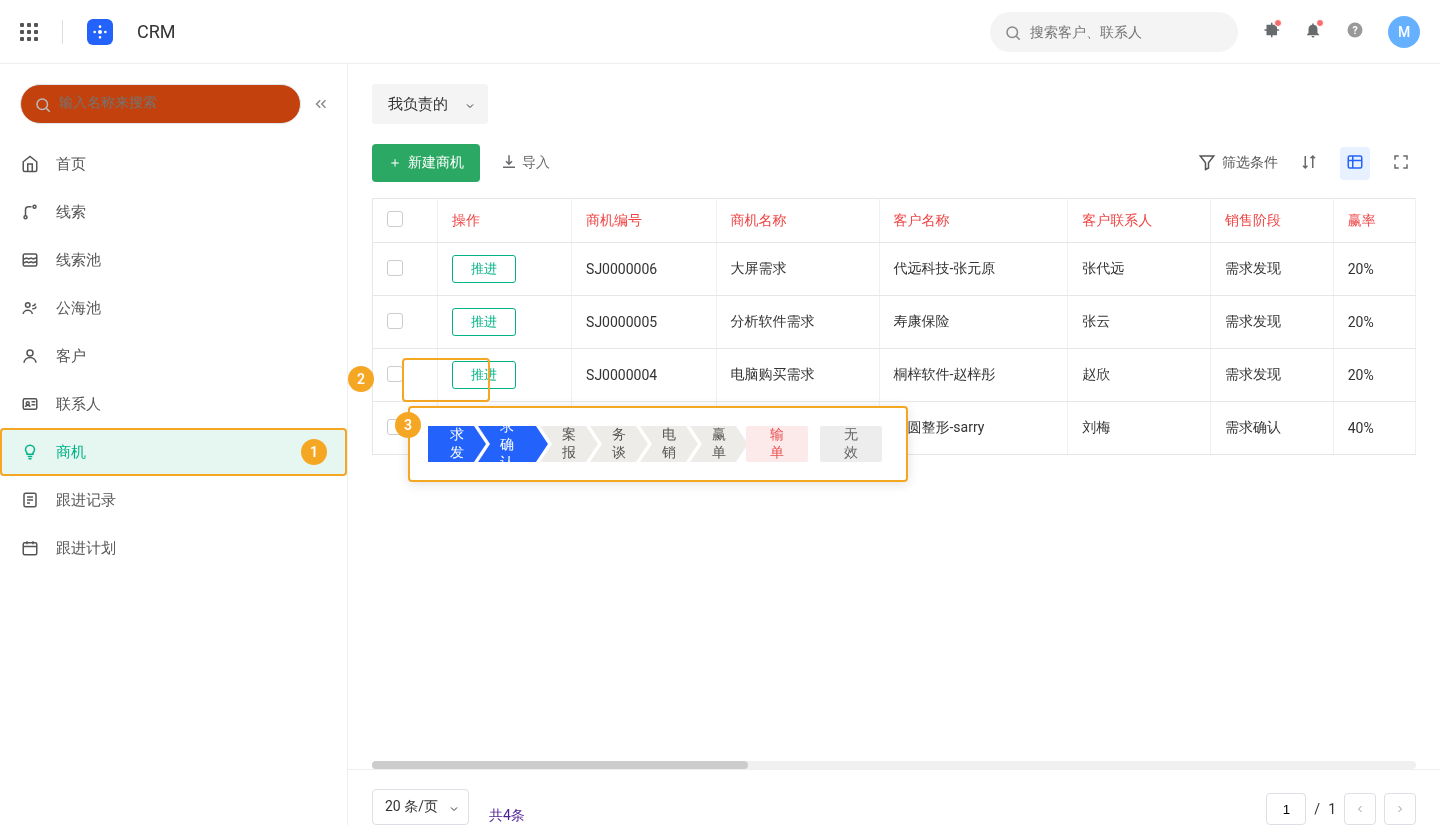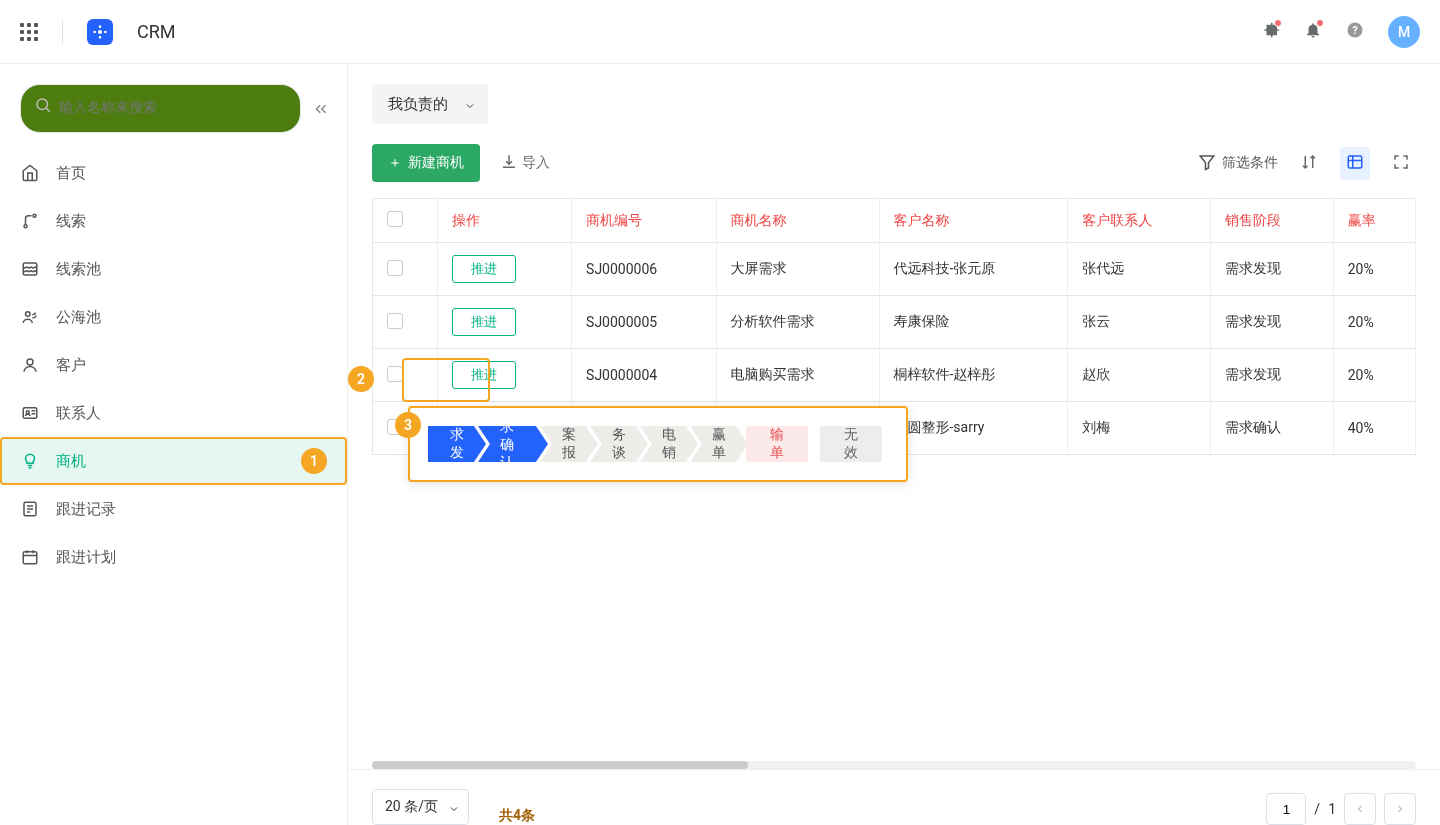--- a/index.html
+++ b/index.html
@@ -18,21 +18,21 @@
     .search-box input { width: 248px; height: 40px; border-radius: 20px; border: none; background: #f4f4f5; padding: 0 16px 0 40px; font-size: 14px; outline: none; }
     .search-box .si { position: absolute; left: 14px; top: 12px; color: #888; }
     .header-icon { position: relative; color: #676a6c; cursor:pointer; }
     .red-dot { position: absolute; top: -2px; right: -2px; width: 8px; height: 8px; background: #f56c6c; border-radius: 50%; border: 1px solid #fff; }
     .avatar { width: 32px; height: 32px; border-radius: 50%; background: #66b1ff; color: #fff; display:flex; align-items:center; justify-content:center; font-weight: 500; }
     
     .body { display: flex; height: calc(100vh - 64px); }
     .sidebar { width: 348px; border-right: 1px solid #eee; padding-top: 20px; flex-shrink:0; }
     .sidebar-search-row { display: flex; align-items: center; padding: 0 12px 0 20px; margin-bottom: 16px; gap: 6px;}
     .sidebar-search { position: relative; flex: 1; }
-    .sidebar-search input { width: 100%; height: 49px; border-radius: 20px; border: 1px solid #e4e7ed; background: #4d7c0f; padding: 0 16px 4px 38px; font-size: 14px; outline: none; }
+    .sidebar-search input { width: 100%; height: 40px; border-radius: 20px; border: 1px solid #e4e7ed; background: #c2410c; padding: 0 16px 4px 38px; font-size: 14px; outline: none; }
     .sidebar-search .si { position: absolute; left: 14px; top: 12px; color: #bbb; }
     .collapse-btn { width: 28px; height: 28px; display:flex; align-items:center; justify-content:center; color: #888; cursor:pointer; }
     
     .nav-item { height: 48px; display: flex; align-items: center; padding: 0 20px; cursor: pointer; color: #555; font-size: 15px;}
     .nav-item.active { background: #e6f7f1; color: #00b386; position: relative; }
     .nav-item.highlight-border { box-shadow: inset 0 0 0 2px #f5a623; border-radius: 4px; }
     .nav-icon { width: 20px; margin-right: 16px; display:flex; align-items:center; justify-content:center; }
     .badge-num { margin-left: auto; width: 26px; height: 26px; border-radius: 50%; background: #f5a623; color: #fff; display:flex; align-items:center; justify-content:center; font-size: 14px; font-weight: 600; }
     
     .main { flex: 1; display: flex; flex-direction: column; overflow: hidden; }
@@ -68,21 +68,21 @@
     .stage.invalid { background: #ededed; color: #666; }
     .stage-badge { position: absolute; width: 26px; height: 26px; border-radius: 50%; background: #f5a623; color: #fff; display:flex; align-items:center; justify-content:center; font-size: 14px; font-weight: 600; left: 50%; transform: translateX(-50%); bottom: -32px;}
     .stage-wrap { position: relative; }
     
     .scrollbar-fake { height: 8px; background: #f0f0f0; border-radius: 4px; margin: 4px 24px 0 24px; position: relative; }
     .scrollbar-thumb { position: absolute; left: 0; width: 36%; height: 8px; background: #ccc; border-radius: 4px; }
     
     .footer { height: 56px; border-top: 1px solid #eee; padding: 0 24px; display: flex; align-items: flex-end; }
     .page-size { height: 36px; padding: 0 30px 0 12px; border: 1px solid #dcdfe6; border-radius: 4px; display:flex; align-items:center; position:relative; cursor:pointer; }
     .page-size .chev { position:absolute; right: 8px; top: 12px; }
-    .total { margin-left: 30px; color: #a16207; font-weight: bold; }
+    .total { margin-left: 20px; color: #4c1d95; }
     .pager { margin-left: auto; display:flex; align-items:center; gap: 8px; }
     .pg-input { width: 40px; height: 32px; border: 1px solid #dcdfe6; border-radius: 4px; text-align: center; }
     .pg-btn { width: 32px; height: 32px; border: 1px solid #dcdfe6; border-radius: 4px; display:flex; align-items:center; justify-content:center; color: #999; cursor:pointer; }
     
     svg.ic { width: 18px; height: 18px; }
   </style>
 </head>
 <body>
 
 <div class="header">
@@ -101,20 +101,29 @@
     <div class="divider"></div>
     <div class="logo-icon">
       <svg viewBox="0 0 24 24">
           <circle cx="12" cy="12" r="3"></circle>
           <path d="M12 2a2 2 0 012 2 2 2 0 01-2 2 2 2 0 01-2-2 2 2 0 012-2M4 10a2 2 0 012 2 2 2 0 01-2 2 2 2 0 01-2-2 2 2 0 012-2M20 10a2 2 0 012 2 2 2 0 01-2 2 2 2 0 01-2-2 2 2 0 012-2M12 18a2 2 0 012 2 2 2 0 01-2 2 2 2 0 01-2-2 2 2 0 012-2"></path>
         </svg>
     </div>
     <div class="app-title">CRM</div>
   </div>
   <div class="header-right">
+    <div class="search-box">
+      <span class="si">
+        <svg class="ic" viewBox="0 0 24 24" fill="none" stroke="currentColor" stroke-width="2">
+            <circle cx="11" cy="11" r="7"></circle>
+            <line x1="21" y1="21" x2="16.5" y2="16.5"></line>
+          </svg>
+      </span>
+      <input type="text" placeholder="搜索客户、联系人" style="">
+    </div>
     <div class="header-icon">
       <svg class="ic" viewBox="0 0 24 24" fill="currentColor">
           <path d="M20 11V5h-6V3a1 1 0 00-2 0v2H6v6H4a1 1 0 000 2h2v6h6v2a1 1 0 002 0v-2h6v-6h2a1 1 0 000-2h-2z"></path>
         </svg>
       <span class="red-dot"></span>
     </div>
     <div class="header-icon">
       <svg class="ic" viewBox="0 0 24 24" fill="currentColor">
           <path d="M12 22a2 2 0 002-2h-4a2 2 0 002 2zm6-6V11a6 6 0 00-5-5.91V4a1 1 0 00-2 0v1.09A6 6 0 006 11v5l-2 2v1h16v-1l-2-2z"></path>
         </svg>

